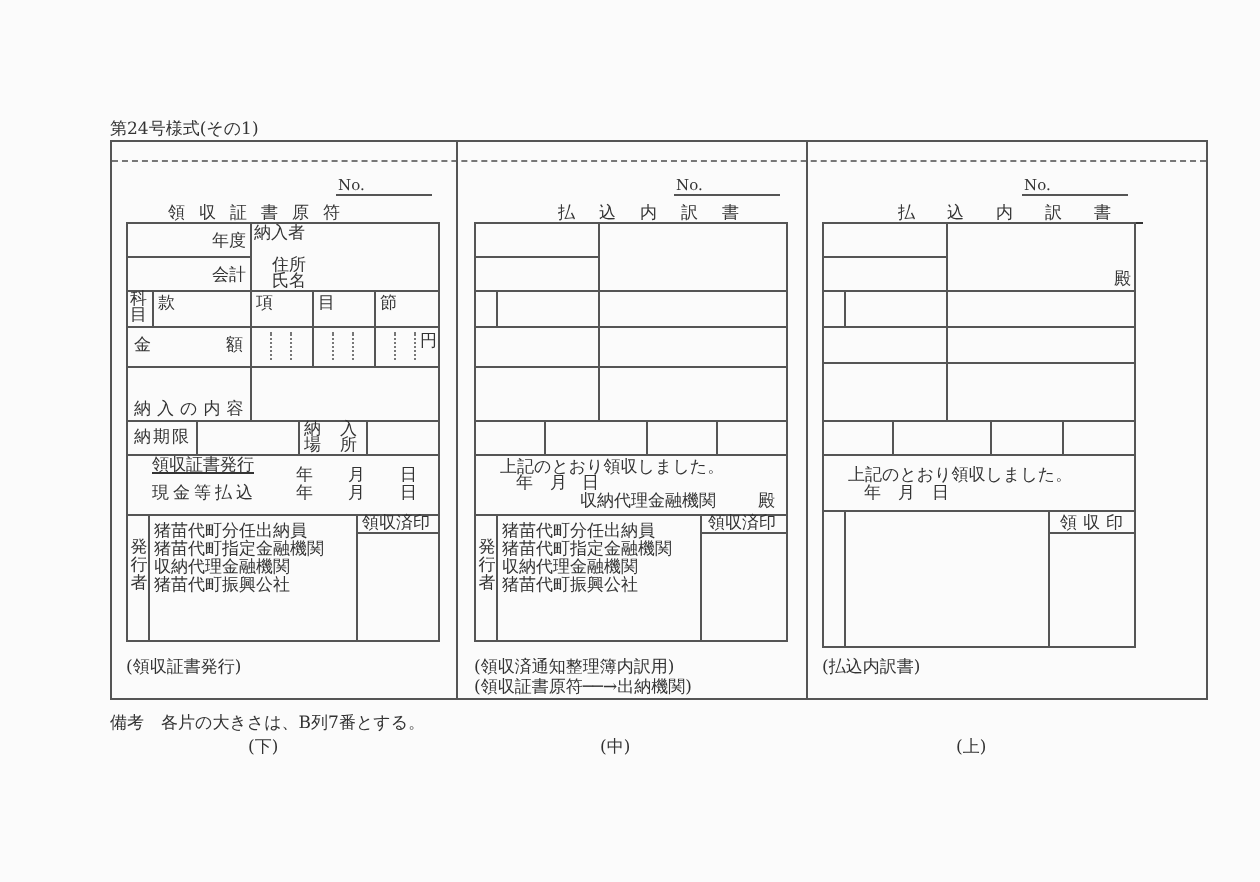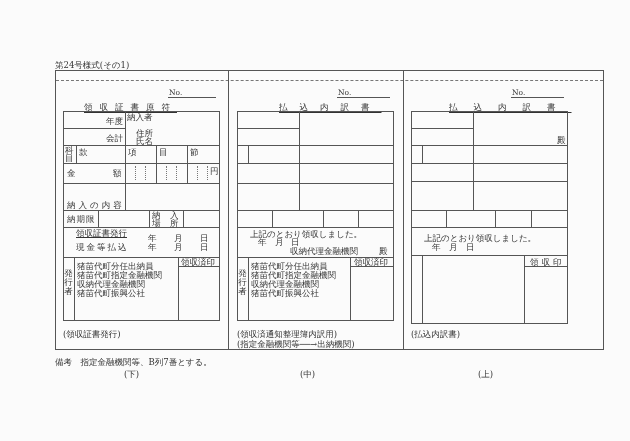--- a/index.html
+++ b/index.html
@@ -131,21 +131,21 @@
   <div class="t" style="left:379px;top:246px;">殿</div>
 
   <div class="t vert" style="left:238px;top:262px;letter-spacing:9px;">発行者</div>
   <div class="t" style="left:251px;top:261px;">猪苗代町分任出納員</div>
   <div class="t" style="left:251px;top:270px;">猪苗代町指定金融機関</div>
   <div class="t" style="left:251px;top:279px;">収納代理金融機関</div>
   <div class="t" style="left:251px;top:288px;">猪苗代町振興公社</div>
   <div class="t" style="left:354px;top:257px;">領収済印</div>
 
   <div class="t" style="left:237px;top:329px;">(領収済通知整理簿内訳用)</div>
-  <div class="t" style="left:237px;top:339px;">(指定金融機関等──→出納機関)</div>
+  <div class="t" style="left:237px;top:339px;">(領収証書原符──→出納機関)</div>
 </div>
 
 <div>
   <div class="t" style="left:512px;top:88px;font-size:7.5px;">No.</div>
   <div class="ln hl" style="left:511px;top:97px;width:53px;"></div>
   <div class="t ul" style="left:449px;top:102px;letter-spacing:16px;">払込内訳書</div>
 
   <div class="box" style="left:411px;top:111px;width:157px;height:213px;"></div>
   <div class="ln hl" style="left:411px;top:128px;width:62px;"></div>
   <div class="ln hl" style="left:411px;top:145px;width:157px;"></div>
@@ -166,16 +166,16 @@
   <div class="t" style="left:557px;top:135px;">殿</div>
   <div class="t" style="left:424px;top:233px;">上記のとおり領収しました。</div>
   <div class="t" style="left:432px;top:242px;">年</div>
   <div class="t" style="left:449px;top:242px;">月</div>
   <div class="t" style="left:466px;top:242px;">日</div>
   <div class="t" style="left:530px;top:257px;letter-spacing:3px;">領収印</div>
 
   <div class="t" style="left:411px;top:329px;">(払込内訳書)</div>
 </div>
 
-<div class="t" style="left:55px;top:357px;">備考　指定金融機関等、B列7番とする。</div>
+<div class="t" style="left:55px;top:357px;">備考　各片の大きさは、B列7番とする。</div>
 <div class="t" style="left:124px;top:369px;">(下)</div>
 <div class="t" style="left:300px;top:369px;">(中)</div>
 <div class="t" style="left:478px;top:369px;">(上)</div>
 
 </body></html>

